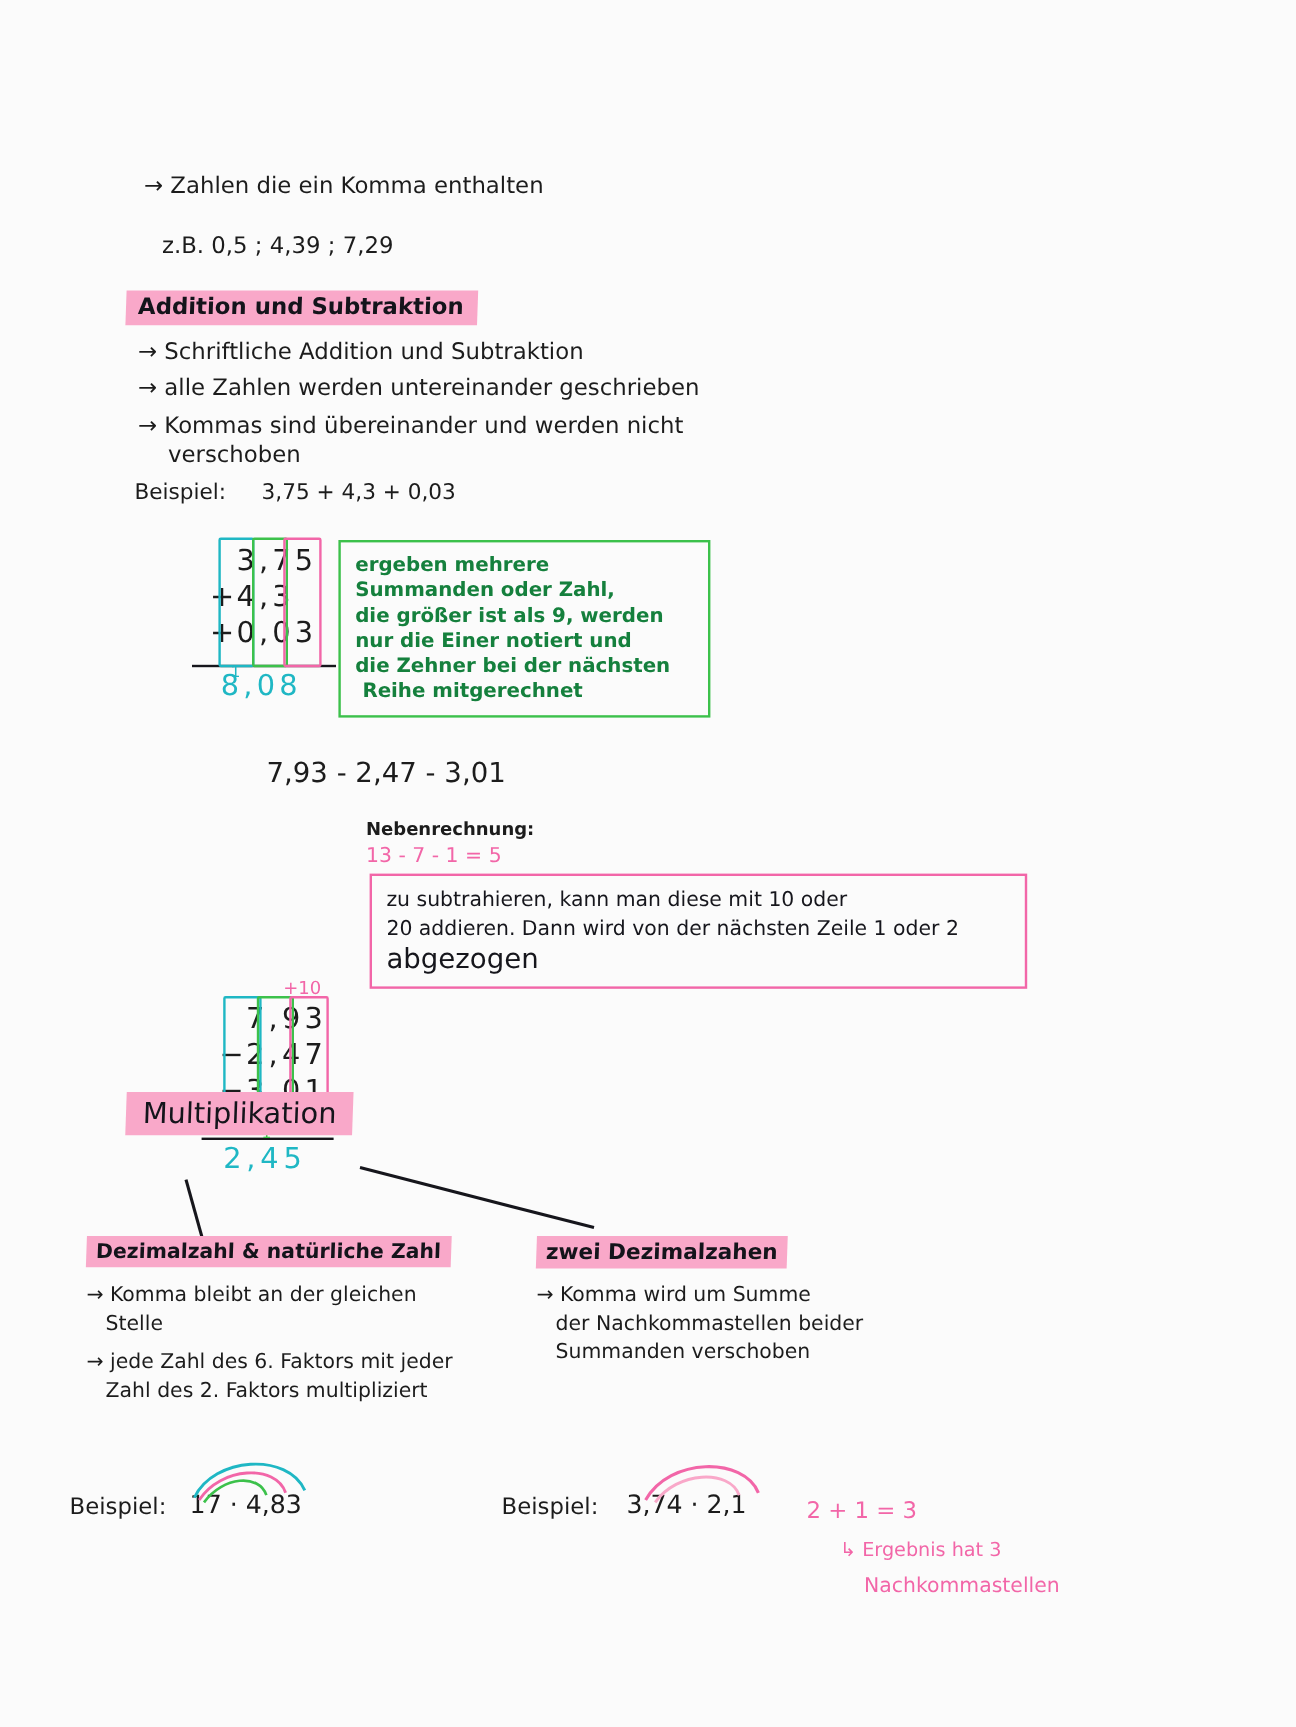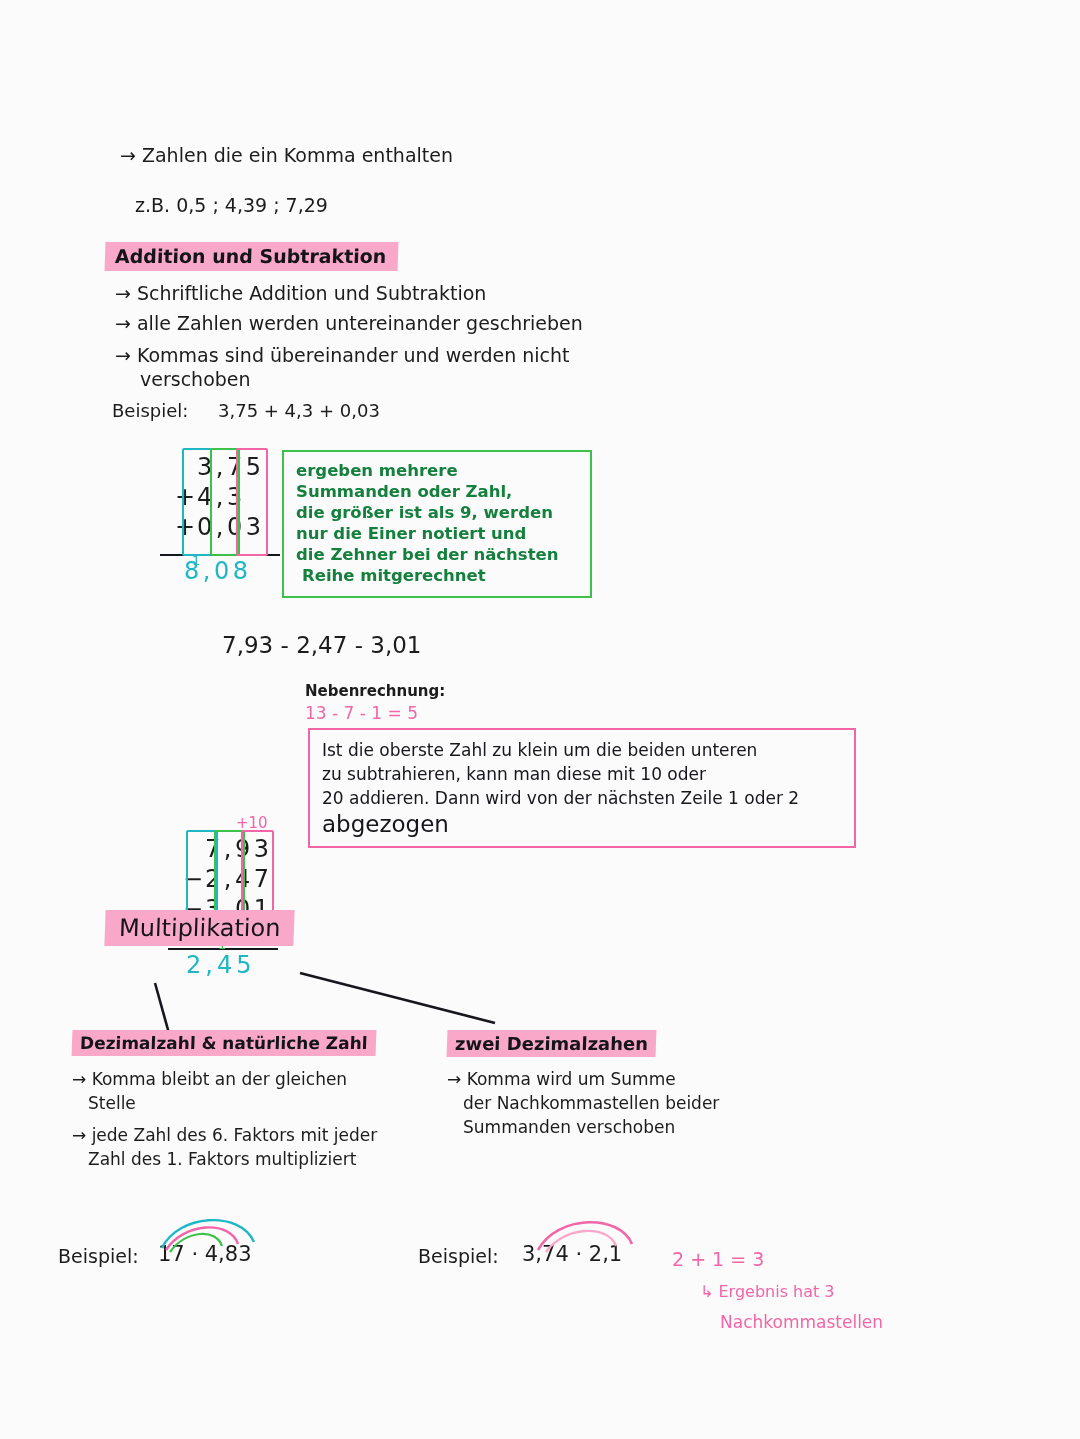--- a/index.html
+++ b/index.html
@@ -157,42 +157,41 @@
       <span class="op">−</span>
     </div>
     <div class="rule" style="width:110px; margin-top:2px;"></div>
     <div class="teal" style="padding-left:18px; letter-spacing:4px;">2,45</div>
   </div>
 
   <div class="abs" style="left:305px; top:682px; font-size:15px; font-weight:600;">Nebenrechnung:</div>
   <div class="abs pinkt" style="left:305px; top:703px; font-size:17px;">13 - 7 - 1 = 5</div>
 
   <div class="abs box-pink" style="left:308px; top:728px; width:520px;">
-    <div>Ist die oberste Zahl zu klein um die beiden unteren</div>
     <div>zu subtrahieren, kann man diese mit 10 oder</div>
     <div>20 addieren. Dann wird von der nächsten Zeile 1 oder 2</div>
     <div style="font-size:23px; padding-top:2px;">abgezogen</div>
   </div>
 
   <div class="abs" style="left:105px; top:910px;">
     <span class="highlight" style="font-size:24px; font-weight:400; padding:4px 14px;">Multiplikation</span>
   </div>
 
   <svg class="abs" style="left:100px; top:955px;" width="520" height="90">
     <line x1="70" y1="82" x2="55" y2="28" stroke="#16161c" stroke-width="2.6"></line>
     <line x1="200" y1="18" x2="395" y2="68" stroke="#16161c" stroke-width="2.6"></line>
   </svg>
 
   <div class="abs" style="left:72px; top:1030px;">
     <span class="highlight sm">Dezimalzahl &amp; natürliche Zahl</span>
   </div>
   <div class="abs line small" style="left:72px; top:1068px;">→ Komma bleibt an der gleichen</div>
   <div class="abs line small" style="left:88px; top:1092px;">Stelle</div>
   <div class="abs line small" style="left:72px; top:1124px;">→ jede Zahl des 6. Faktors mit jeder</div>
-  <div class="abs line small" style="left:88px; top:1148px;">Zahl des 1. Faktors multipliziert</div>
+  <div class="abs line small" style="left:88px; top:1148px;">Zahl des 2. Faktors multipliziert</div>
 
   <div class="abs" style="left:447px; top:1030px;">
     <span class="highlight sm" style="font-size:18px;">zwei Dezimalzahen</span>
   </div>
   <div class="abs line small" style="left:447px; top:1068px;">→ Komma wird um Summe</div>
   <div class="abs line small" style="left:463px; top:1092px;">der Nachkommastellen beider</div>
   <div class="abs line small" style="left:463px; top:1116px;">Summanden verschoben</div>
 
   <div class="abs" style="left:58px; top:1245px; font-size:19px;">Beispiel:</div>
   <div class="abs" style="left:158px; top:1242px; font-size:21px;">17 · 4,83</div>

